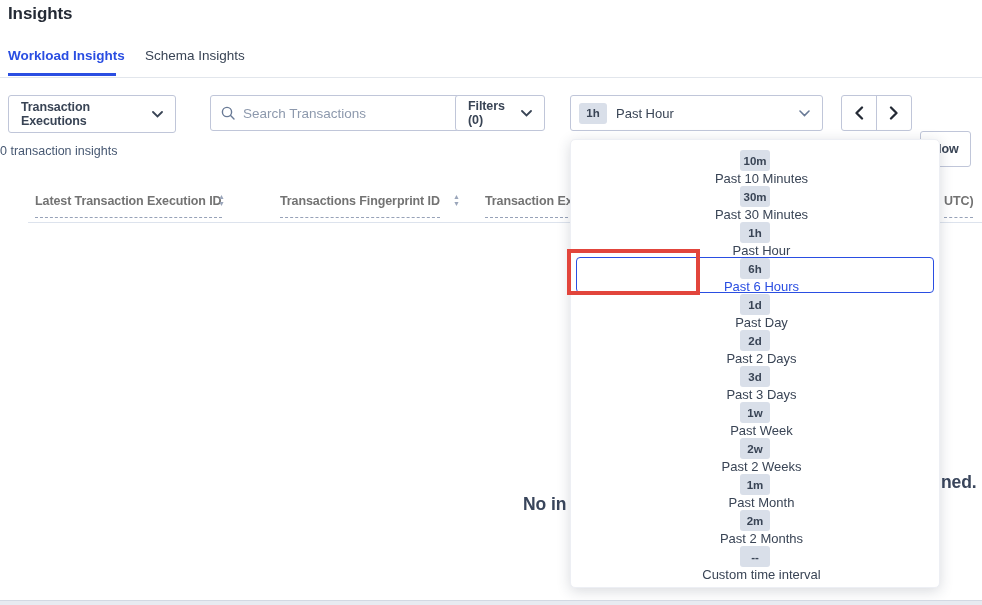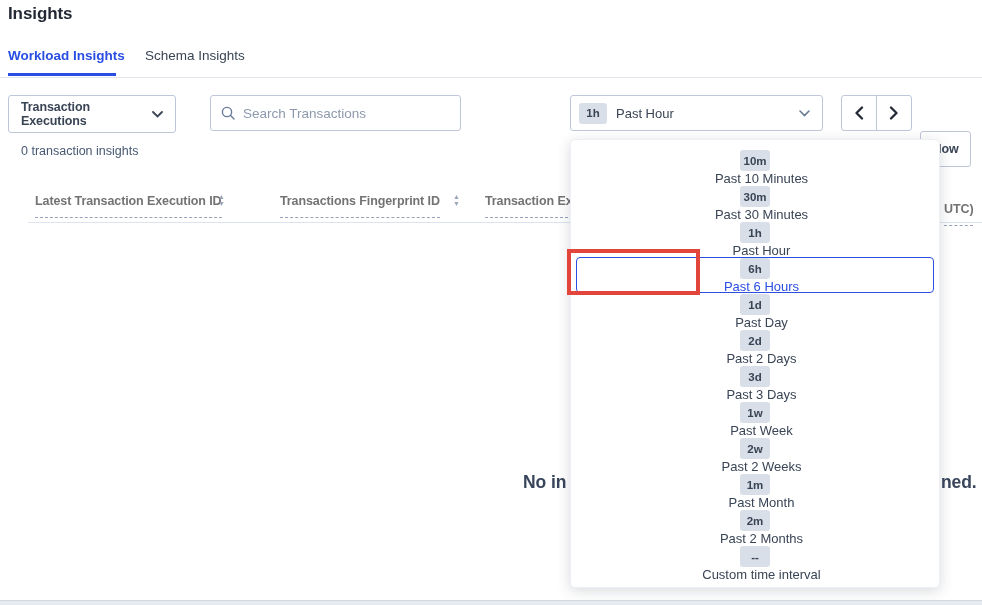--- a/index.html
+++ b/index.html
@@ -54,50 +54,50 @@
   }
   .time-picker .tp-label { font-size: 13px; font-weight: 400; color: #394455; margin-left: 9px; flex: 1; }
 
   .nav-arrows { overflow: hidden; }
   .arrow-cell { width: 35.5px; height: 34px; display: flex; align-items: center;
                 justify-content: center; cursor: pointer; }
   .arrow-cell + .arrow-cell { border-left: 1px solid #c0c6d9; }
 
   .chev { flex: none; }
 
-  .count-text { position: absolute; left: 21px; top: 144px; font-size: 12.5px; color: #475872; }
+  .count-text { position: absolute; left: 0; top: 144px; font-size: 12.5px; color: #475872; }
 
   
   .col-head {
     position: absolute; top: 194px; font-size: 12.5px; font-weight: 700; color: #737373;
     letter-spacing: -0.1px; border-bottom: 1px dashed #97a2b8; padding-bottom: 9px;
     cursor: pointer; z-index: 1; white-space: nowrap;
   }
   .col1 { left: 35px; }
   .col2 { left: 280px; }
   .col3 { left: 485px; }
-  .col4 { left: 944px; margin-top: 8px; }
+  .col4 { left: 944px; }
   .sort-icon {
     position: absolute; top: 193px; z-index: 1; display: flex; flex-direction: column;
     align-items: center; line-height: 7px; font-size: 7px; color: #9aa5ba; cursor: pointer;
   }
   .sort1 { left: 218px; }
   .sort2 { left: 453px; }
   .table-header-border {
     position: absolute; left: 28px; top: 222px; width: 954px; height: 1px;
     background: #dde3ed; z-index: 0;
   }
 
   
   .empty-frag {
     position: absolute; top: 472px; z-index: 1;
     font-size: 17.5px; font-weight: 700; color: #39455b; letter-spacing: -0.1px;
     white-space: nowrap;
   }
-  .empty-left  { left: 523px; }
+  .empty-left  { left: 523px; margin-top: 22px; }
   .empty-right { left: 941px; }
 
   
   .time-dropdown {
     position: absolute; left: 570px; top: 139px; width: 370px; height: 449px;
     background: #ffffff; border: 1px solid #edeff4; border-radius: 5px;
     box-shadow: 0 3px 14px rgba(40,50,70,0.18);
     z-index: 5; padding-top: 9px;
   }
   .time-option {
@@ -145,20 +145,26 @@
   </div>
 
   <div class="tool search-box">
     <svg width="14" height="14" viewBox="0 0 14 14">
         <circle cx="6" cy="6" r="4.6" stroke="#697a96" fill="none" stroke-width="1.4"></circle>
         <path d="M9.6 9.6 L13 13" stroke="#697a96" stroke-width="1.4" stroke-linecap="round"></path>
       </svg>
     <input class="search-placeholder" value="" placeholder="Search Transactions" style="">
   </div>
 
+  <div class="tool btn-filters">
+    <span class="tool-label">Filters (0)</span>
+    <svg class="chev" width="11" height="7" viewBox="0 0 11 7">
+        <path d="M1 1 L5.5 5.5 L10 1" stroke="#394455" stroke-width="1.8" fill="none" stroke-linecap="round"></path>
+      </svg>
+  </div>
 
   <div class="tool time-picker">
     <span class="time-badge">1h</span>
     <span class="tp-label">Past Hour</span>
     <svg class="chev" width="11" height="7" viewBox="0 0 11 7">
         <path d="M1 1 L5.5 5.5 L10 1" stroke="#697a96" stroke-width="1.6" fill="none" stroke-linecap="round"></path>
       </svg>
   </div>
 
   <div class="tool nav-arrows">

